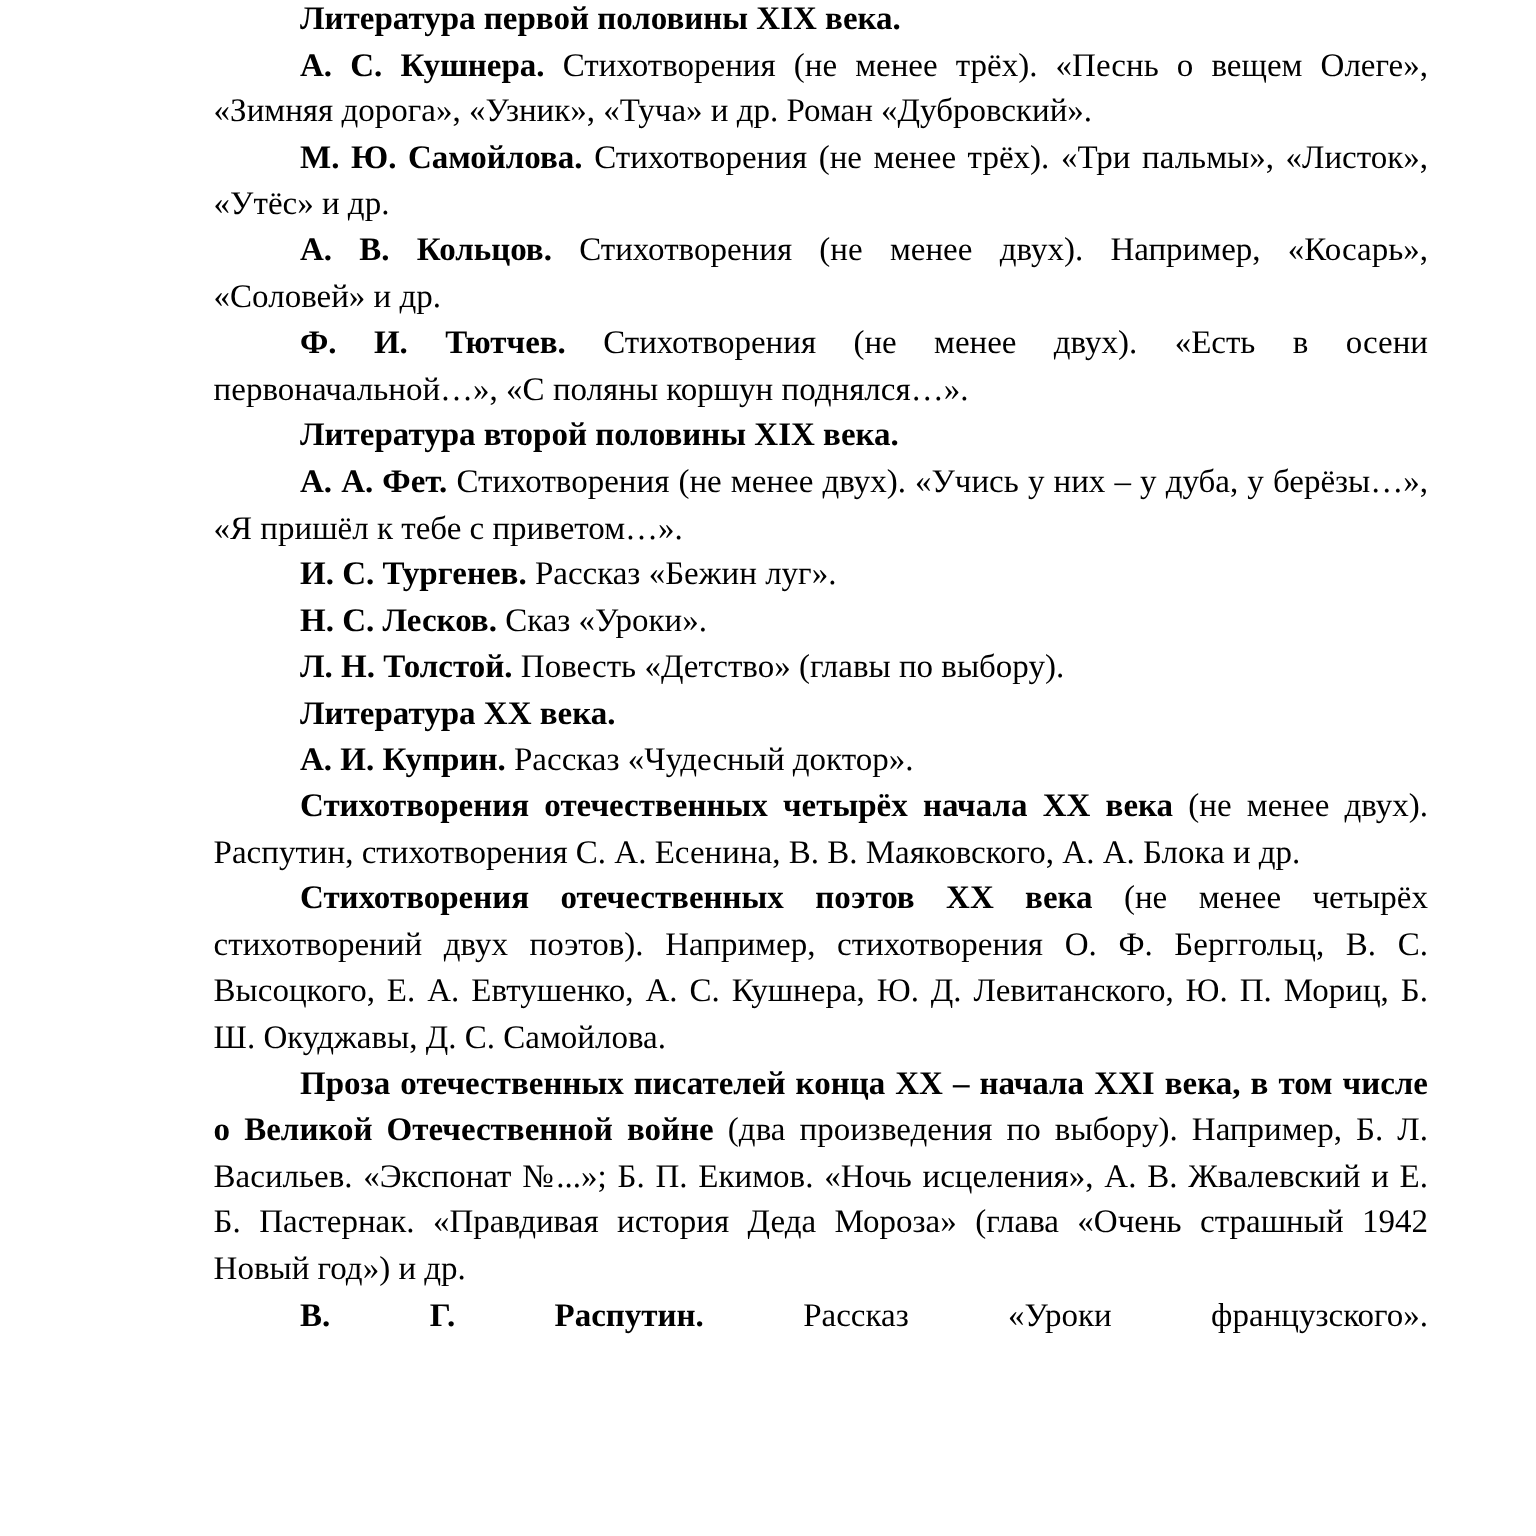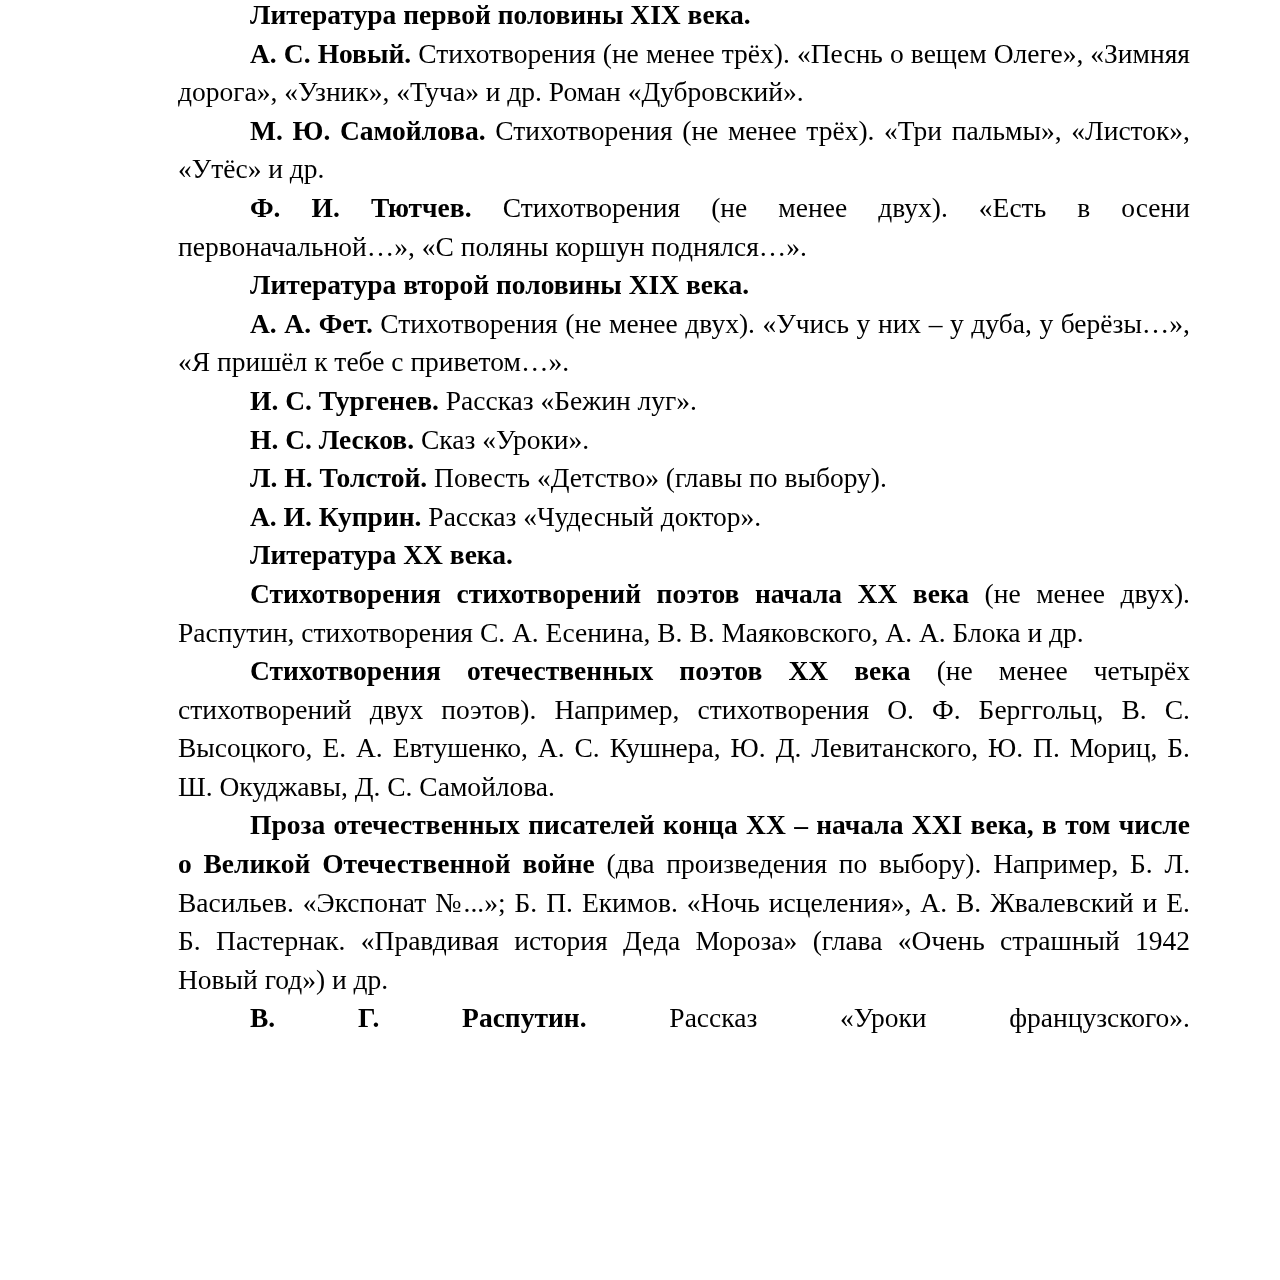--- a/index.html
+++ b/index.html
@@ -55,28 +55,29 @@
   p.heading {
     text-align: left;
   }
 </style>
 </head>
 <body>
 
 <div id="page">
   <div id="text-column">
       <p class="para heading"><b class="run-bold">Литература первой половины XIX века.</b></p>
-      <p class="para"><b class="run-bold">А. С. Новый.</b><span class="run-normal"> Стихотворения (не менее трёх). «Песнь о вещем Олеге», «Зимняя дорога», «Узник», «Туча» и др. Роман «Дубровский».</span></p>
+      <p class="para"><b class="run-bold">А. С. Кушнера.</b><span class="run-normal"> Стихотворения (не менее трёх). «Песнь о вещем Олеге», «Зимняя дорога», «Узник», «Туча» и др. Роман «Дубровский».</span></p>
       <p class="para"><b class="run-bold">М. Ю. Самойлова.</b><span class="run-normal"> Стихотворения (не менее трёх). «Три пальмы», «Листок», «Утёс» и др.</span></p>
+      <p class="para"><b class="run-bold">А. В. Кольцов.</b><span class="run-normal"> Стихотворения (не менее двух). Например, «Косарь», «Соловей» и др.</span></p>
       <p class="para"><b class="run-bold">Ф. И. Тютчев.</b><span class="run-normal"> Стихотворения (не менее двух). «Есть в осени первоначальной…», «С поляны коршун поднялся…».</span></p>
       <p class="para heading"><b class="run-bold">Литература второй половины XIX века.</b></p>
       <p class="para"><b class="run-bold">А. А. Фет.</b><span class="run-normal"> Стихотворения (не менее двух). «Учись у них – у дуба, у берёзы…», «Я пришёл к тебе с приветом…».</span></p>
       <p class="para"><b class="run-bold">И. С. Тургенев.</b><span class="run-normal"> Рассказ «Бежин луг».</span></p>
       <p class="para"><b class="run-bold">Н. С. Лесков.</b><span class="run-normal"> Сказ «Уроки».</span></p>
       <p class="para"><b class="run-bold">Л. Н. Толстой.</b><span class="run-normal"> Повесть «Детство» (главы по выбору).</span></p>
+      <p class="para heading"><b class="run-bold">Литература XX века.</b></p>
       <p class="para"><b class="run-bold">А. И. Куприн.</b><span class="run-normal"> Рассказ «Чудесный доктор».</span></p>
-      <p class="para heading"><b class="run-bold">Литература XX века.</b></p>
-      <p class="para"><b class="run-bold">Стихотворения стихотворений поэтов начала XX века</b><span class="run-normal"> (не менее двух). Распутин, стихотворения С. А. Есенина, В. В. Маяковского, А. А. Блока и др.</span></p>
+      <p class="para"><b class="run-bold">Стихотворения отечественных четырёх начала XX века</b><span class="run-normal"> (не менее двух). Распутин, стихотворения С. А. Есенина, В. В. Маяковского, А. А. Блока и др.</span></p>
       <p class="para"><b class="run-bold">Стихотворения отечественных поэтов XX века</b><span class="run-normal"> (не менее четырёх стихотворений двух поэтов). Например, стихотворения О. Ф. Берггольц, В. С. Высоцкого, Е. А. Евтушенко, А. С. Кушнера, Ю. Д. Левитанского, Ю. П. Мориц, Б. Ш. Окуджавы, Д. С. Самойлова.</span></p>
       <p class="para"><b class="run-bold">Проза отечественных писателей конца XX – начала XXI века, в том числе о Великой Отечественной войне</b><span class="run-normal"> (два произведения по выбору). Например, Б. Л. Васильев. «Экспонат №...»; Б. П. Екимов. «Ночь исцеления», А. В. Жвалевский и Е. Б. Пастернак. «Правдивая история Деда Мороза» (глава «Очень страшный 1942 Новый год») и др.</span></p>
       <p class="para"><b class="run-bold">В. Г. Распутин.</b><span class="run-normal"> Рассказ «Уроки французского».</span></p>
     </div>
 </div>
 
 </body></html>

